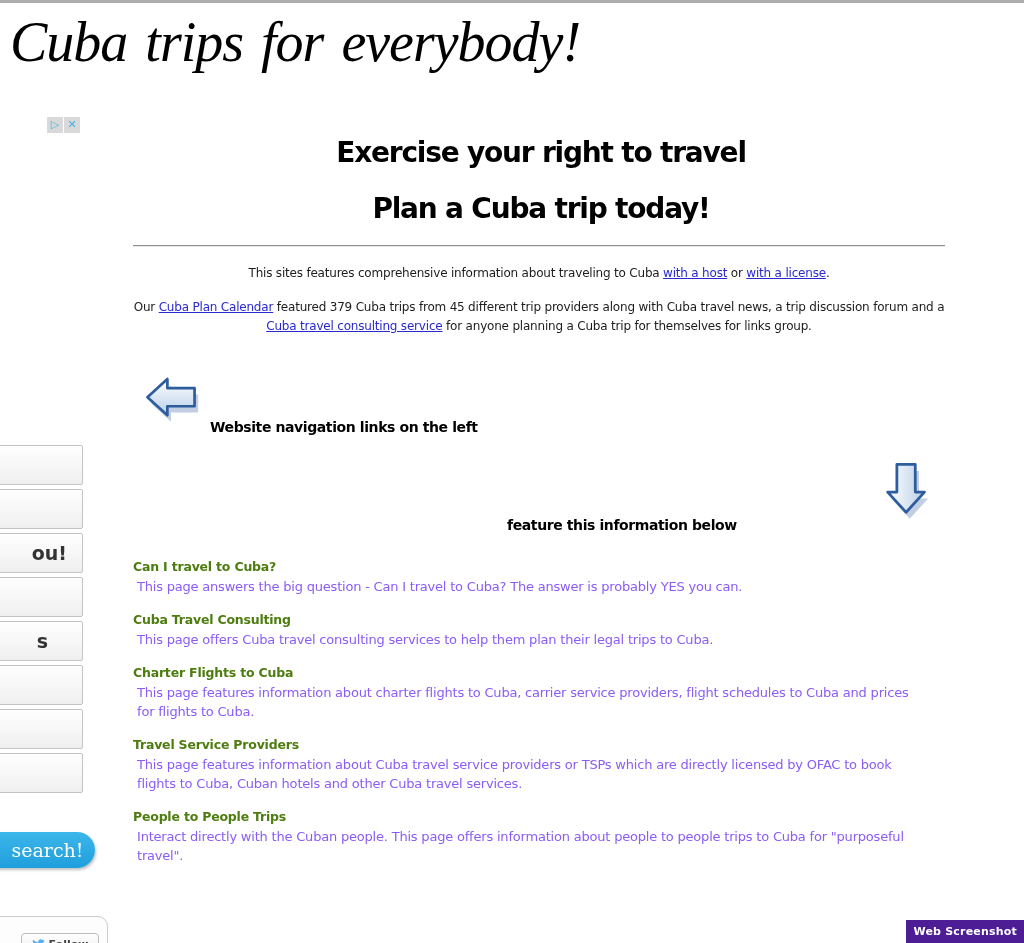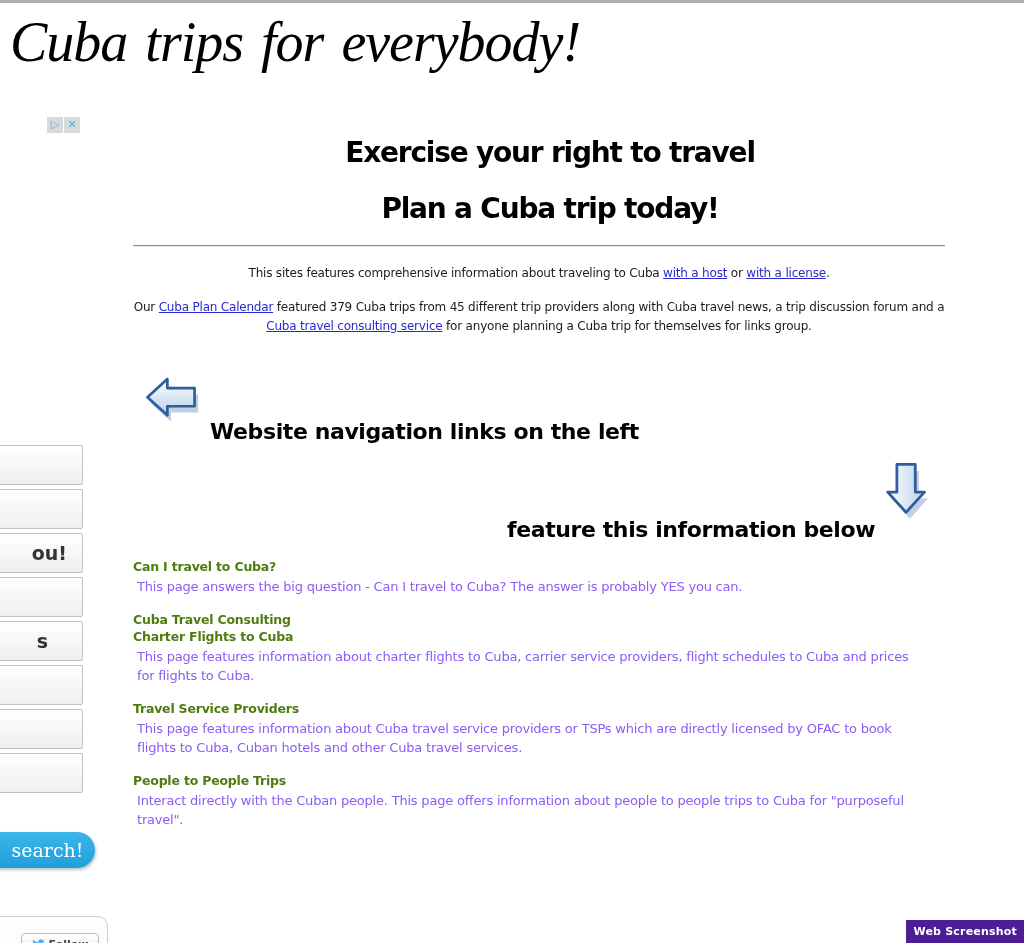--- a/index.html
+++ b/index.html
@@ -20,40 +20,40 @@
   
   .ad-badge { position:absolute; left:47px; top:117px; display:flex; gap:1px; }
   .ad-badge .sq {
     width:16px; height:16px; background:#d9d9d9; color:#3db5e6;
     font-size:11px; line-height:16px; text-align:center; cursor:pointer;
   }
 
   
   .content { position:absolute; left:133px; top:0; width:812px; height:943px; }
   .h-big {
-    position:absolute; left:11px; width:812px; text-align:center;
+    position:absolute; left:2px; width:812px; text-align:center;
     font-size:28px; font-weight:bold; letter-spacing:-1.2px; color:#000; white-space:nowrap;
   }
   .h1 { top:136px; }
   .h2 { top:192px; }
   .rule { position:absolute; left:0; top:245px; width:812px; height:2px; background:#8f8f8f; border-bottom:1px solid #e8e8e8; }
   .para {
     position:absolute; left:0; width:812px; text-align:center;
     font-size:12px; letter-spacing:-0.2px; line-height:19px; color:#1c1c1c;
   }
   .p1 { top:264px; }
   .p2 { top:298px; }
   .lnk { color:#2929cf; text-decoration:underline; cursor:pointer; }
 
   .arrow { position:absolute; }
   .arrow-left { left:9px; top:372px; }
   .arrow-down { left:751px; top:460px; }
 
   .note {
-    position:absolute; font-size:22px; font-weight:bold; color:#000;
+    position:absolute; font-size:14px; font-weight:bold; color:#000;
     letter-spacing:-0.4px; white-space:nowrap;
   }
   .nav-note { left:77px; top:419px; }
   .feature-note { left:374px; top:517px; }
 
   .sections { position:absolute; left:0; top:558px; width:790px; }
   .section h3 { font-size:12.5px; font-weight:bold; line-height:17px; color:#4d7c0f; letter-spacing:-0.2px; }
   .section p { font-size:13px; letter-spacing:-0.2px; line-height:19px; margin:2px 0 15px 4px; color:#8b5cf6; }
 
   
@@ -186,20 +186,21 @@
 
   <div class="note feature-note">feature this information below</div>
 
   <div class="sections">
     <div class="section">
       <h3>Can I travel to Cuba?</h3>
       <p>This page answers the big question - Can I travel to Cuba? The answer is probably YES you can.</p>
     </div>
     <div class="section">
       <h3>Cuba Travel Consulting</h3>
+      <p>This page offers Cuba travel consulting services to help them plan their legal trips to Cuba.</p>
     </div>
     <div class="section">
       <h3>Charter Flights to Cuba</h3>
       <p>This page features information about charter flights to Cuba, carrier service providers, flight schedules to Cuba and prices for flights to Cuba.</p>
     </div>
     <div class="section">
       <h3>Travel Service Providers</h3>
       <p>This page features information about Cuba travel service providers or TSPs which are directly licensed by OFAC to book flights to Cuba, Cuban hotels and other Cuba travel services.</p>
     </div>
     <div class="section">

